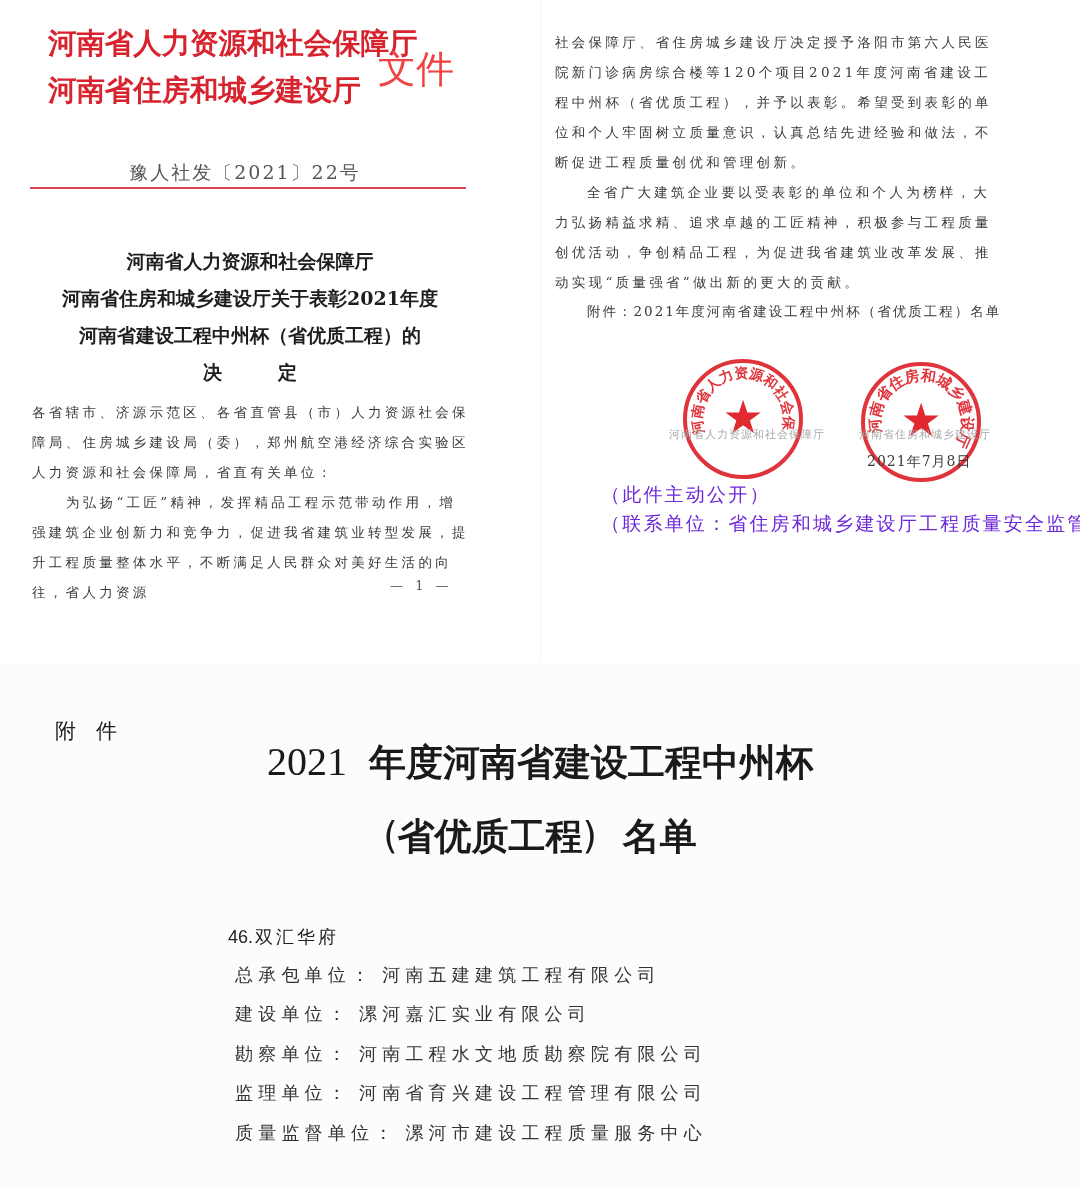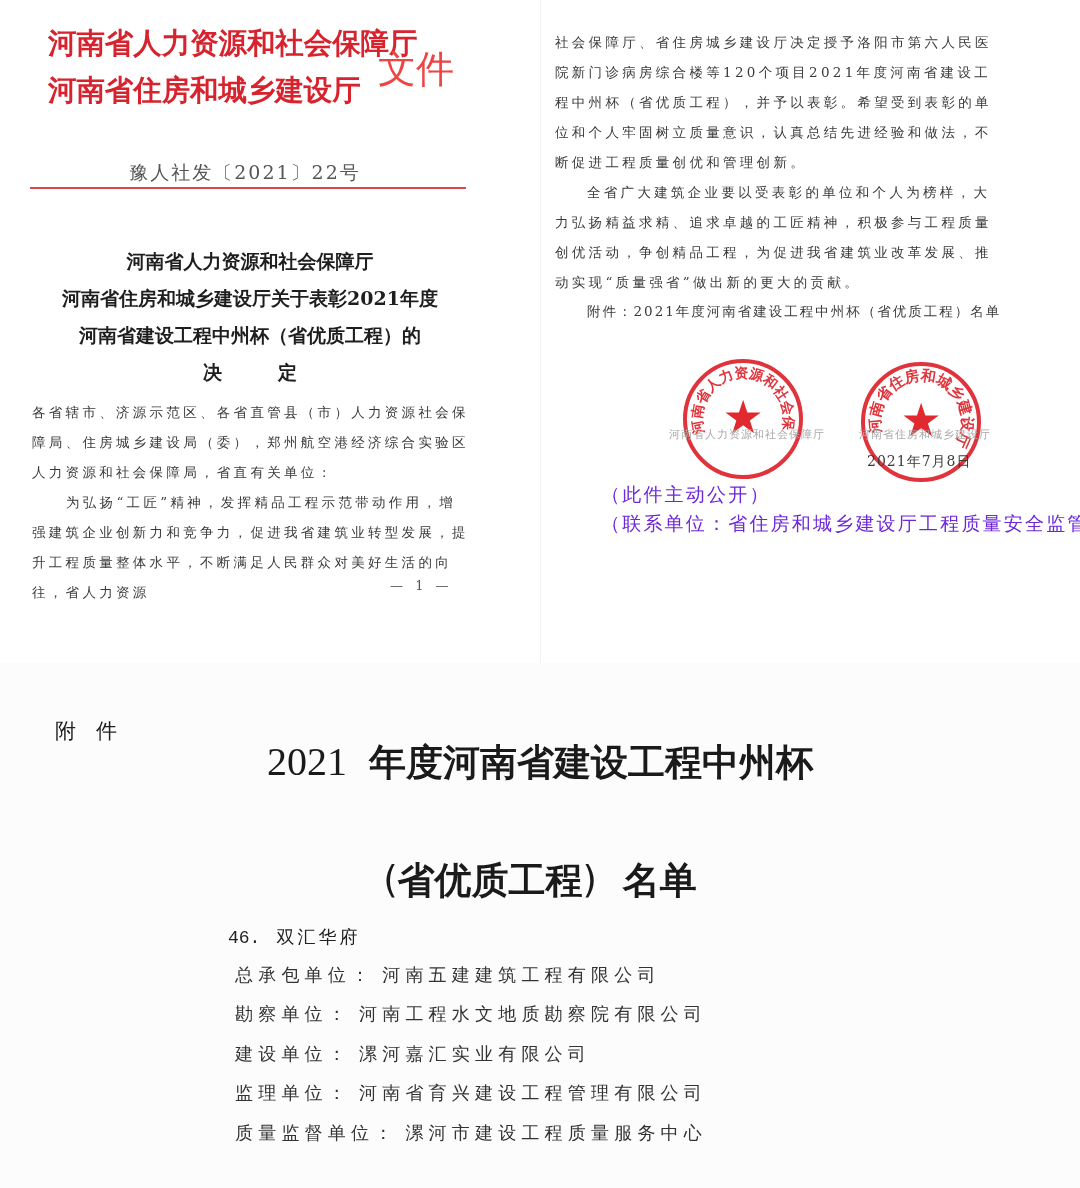--- a/index.html
+++ b/index.html
@@ -45,26 +45,26 @@
     .sign-date { position: absolute; left: 326px; top: 453px; font-size: 14px; color: #3a3a3a; letter-spacing: 1px; }
     .footnote { position: absolute; left: 60px; font-size: 19px; color: #6d28d9; letter-spacing: 2.2px; white-space: nowrap; }
     #fn-1 { top: 482px; }
     #fn-2 { top: 511px; }
 
     
     .attach-label { position: absolute; left: 55px; top: 717px; font-family: "DejaVu Sans", "Liberation Sans", sans-serif; font-size: 21px; color: #1e1e1e; letter-spacing: 20px; }
     .list-title { position: absolute; left: 0; width: 1080px; text-align: center; color: #1a1a1a; }
     .list-title-1 { top: 738px; font-size: 37px; font-weight: bold; font-family: "DejaVu Sans", "Liberation Sans", sans-serif; }
     .list-title-1 .year { font-family: "Liberation Serif", "DejaVu Serif", serif; font-weight: normal; font-size: 40px; margin-right: 22px; }
-    .list-title-2 { top: 812px; font-size: 37px; font-weight: bold; font-family: "DejaVu Sans", "Liberation Sans", sans-serif; margin-top: 44px; }
+    .list-title-2 { top: 812px; font-size: 37px; font-weight: bold; font-family: "DejaVu Sans", "Liberation Sans", sans-serif; }
     .list-title-2 .lp, .list-title-2 .rp { font-weight: normal; }
 
     .project { position: absolute; left: 228px; top: 925px; width: 700px; }
     .project .proj-head { font-size: 18px; color: #222; height: 30px; letter-spacing: 3px; }
-    .project .proj-head .num { font-family: Liberation Mono, monospace; margin-right: 16px; letter-spacing: 0; }
+    .project .proj-head .num { font-family: Liberation Sans, sans-serif; margin-right: 2px; letter-spacing: 0; }
     .project .row { height: 39.5px; font-size: 18px; color: #333; letter-spacing: 5.2px; white-space: nowrap; padding-left: 7px; display: flex; align-items: center; }
     .project .row:first-of-type { margin-top: 0; }
     .project .row .k { margin-right: 8px; }
   </style>
 </head>
 <body>
 
 <div class="page" id="page-left">
   <div class="letterhead">
     <div class="org org1">河南省人力资源和社会保障厅</div>
@@ -133,26 +133,26 @@
 
 <div class="project">
   <div class="proj-head">
     <span class="num">46.</span><span>双汇华府</span>
   </div>
   <div class="row">
     <span class="k">总承包单位：</span>
       <span>河南五建建筑工程有限公司</span>
   </div>
   <div class="row">
+    <span class="k">建设单位：</span>
+      <span>漯河嘉汇实业有限公司</span>
+  </div>
+  <div class="row">
     <span class="k">勘察单位：</span>
       <span>河南工程水文地质勘察院有限公司</span>
-  </div>
-  <div class="row">
-    <span class="k">建设单位：</span>
-      <span>漯河嘉汇实业有限公司</span>
   </div>
   <div class="row">
     <span class="k">监理单位：</span>
       <span>河南省育兴建设工程管理有限公司</span>
   </div>
   <div class="row">
     <span class="k">质量监督单位：</span>
       <span>漯河市建设工程质量服务中心</span>
   </div>
 </div>

